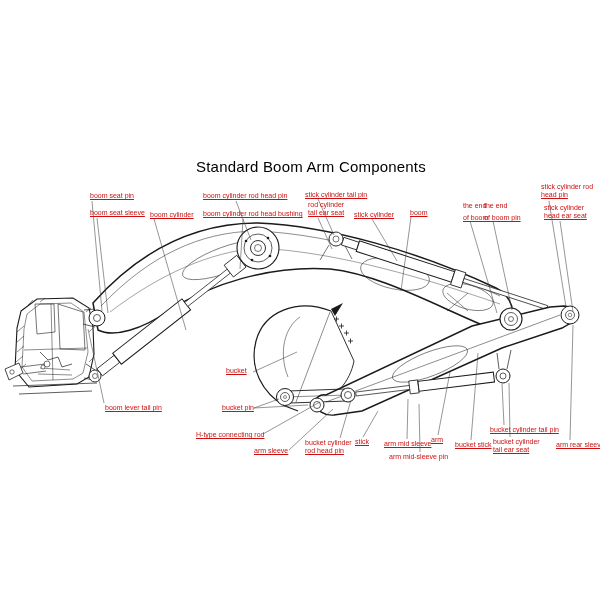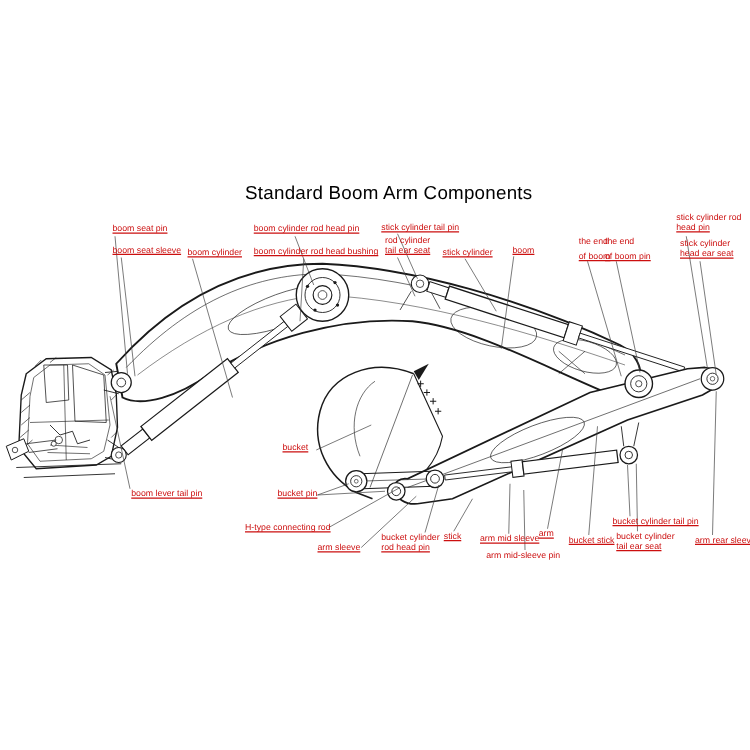--- a/index.html
+++ b/index.html
@@ -1,18 +1,18 @@
 <!DOCTYPE html>
 <html style="--label-color: #cc0f0f;"><head>
 <meta charset="utf-8">
 <style>
   html,body{margin:0;padding:0;background:#fff;}
   body{width:600px;height:600px;position:relative;overflow:hidden;
        font-family:"Liberation Sans",sans-serif;}
-  #stage{position:absolute;inset:0;}
+  #stage{position:absolute;inset:0;margin-top:12px;}
   #diagram{position:absolute;left:0;top:0;}
   #title{position:absolute;left:0;top:146px;width:622px;text-align:center;
          font-size:15px;color:#000;letter-spacing:.2px;}
   #annotations{position:absolute;inset:0;pointer-events:none;}
   .lbl{position:absolute;font-size:7px;line-height:8px;white-space:nowrap;
        color:var(--label-color,#c00);}
   .lbl .u{text-decoration:underline;text-underline-offset:1px;}
   .leader{fill:none;stroke:#3f3f3f;stroke-width:.55;}
   .ln{stroke:#1a1a1a;fill:none;}
   .w{fill:#fff;stroke:#1a1a1a;}

